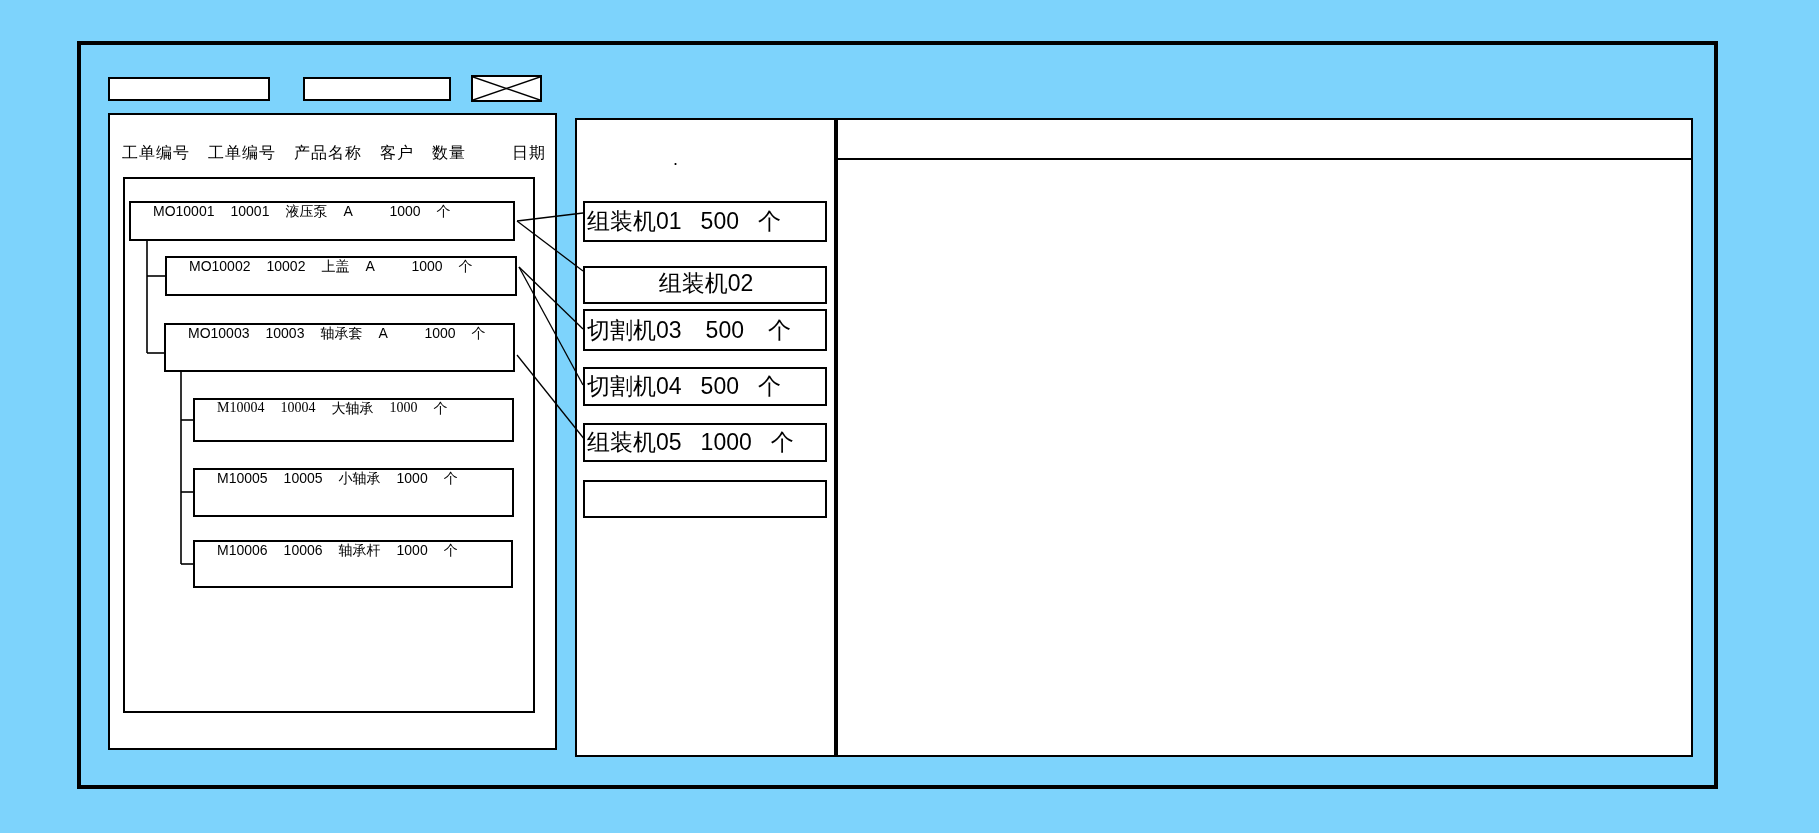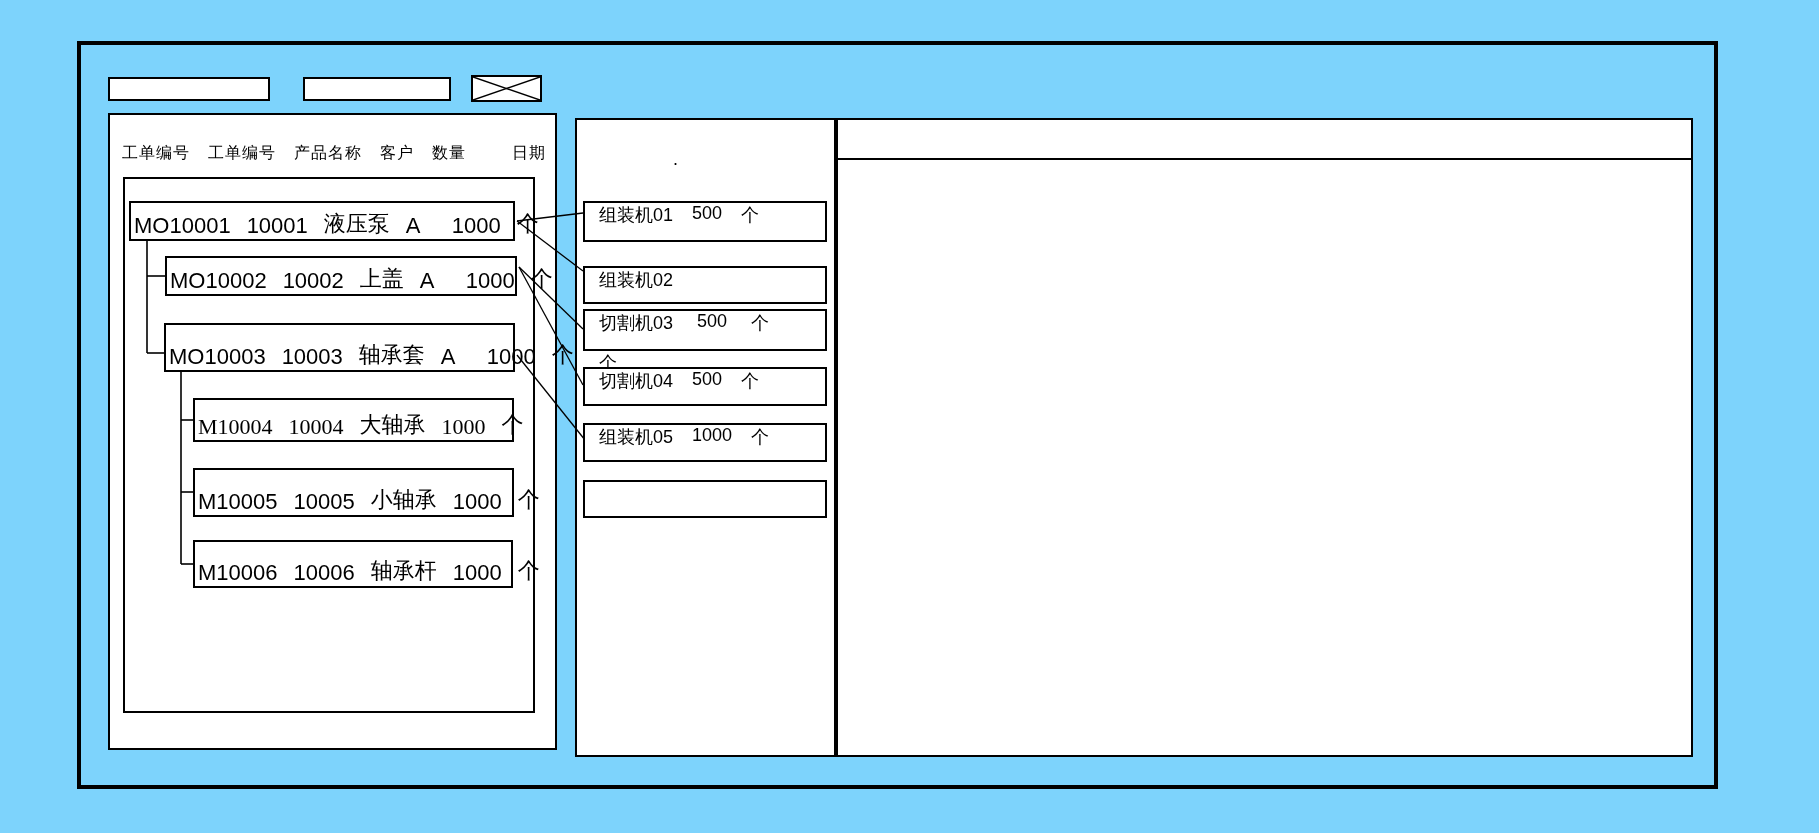--- a/index.html
+++ b/index.html
@@ -9,24 +9,24 @@
     overflow:hidden;
   }
   .abs{position:absolute;box-sizing:border-box;}
   .frame{border:4px solid #000;background:transparent;}
   .box{border:2px solid #000;background:#fff;}
   .thinbox{border:2px solid #000;background:#fff;}
   
   #col-headers{display:flex;gap:18px;font-size:16px;white-space:nowrap;align-items:center;}
   #col-headers .col{letter-spacing:1px;}
   
-  .tree-box{display:flex;align-items:flex-end;gap:16px;padding-left:3px;font-size:22px;white-space:nowrap;z-index:3;}
+  .tree-box{display:flex;align-items:flex-start;gap:16px;padding-left:22px;font-size:14px;white-space:nowrap;z-index:3;}
   .tree-box .cust{min-width:30px;}
   
-  .machine-box{display:flex;align-items:flex-start;gap:19px;padding-left:14px;font-size:18px;white-space:nowrap;z-index:3;}
+  .machine-box{display:flex;align-items:center;gap:19px;padding-left:2px;font-size:23px;white-space:nowrap;z-index:3;}
   
   #right-divider{position:absolute;left:0;right:0;top:38px;border-top:2px solid #000;}
   svg.lines{position:absolute;left:0;top:0;z-index:2;pointer-events:none;}
   #middle-dot{font-size:18px;line-height:1;z-index:3;}
 </style>
 </head>
 <body>
 
 <div id="stage">
 

